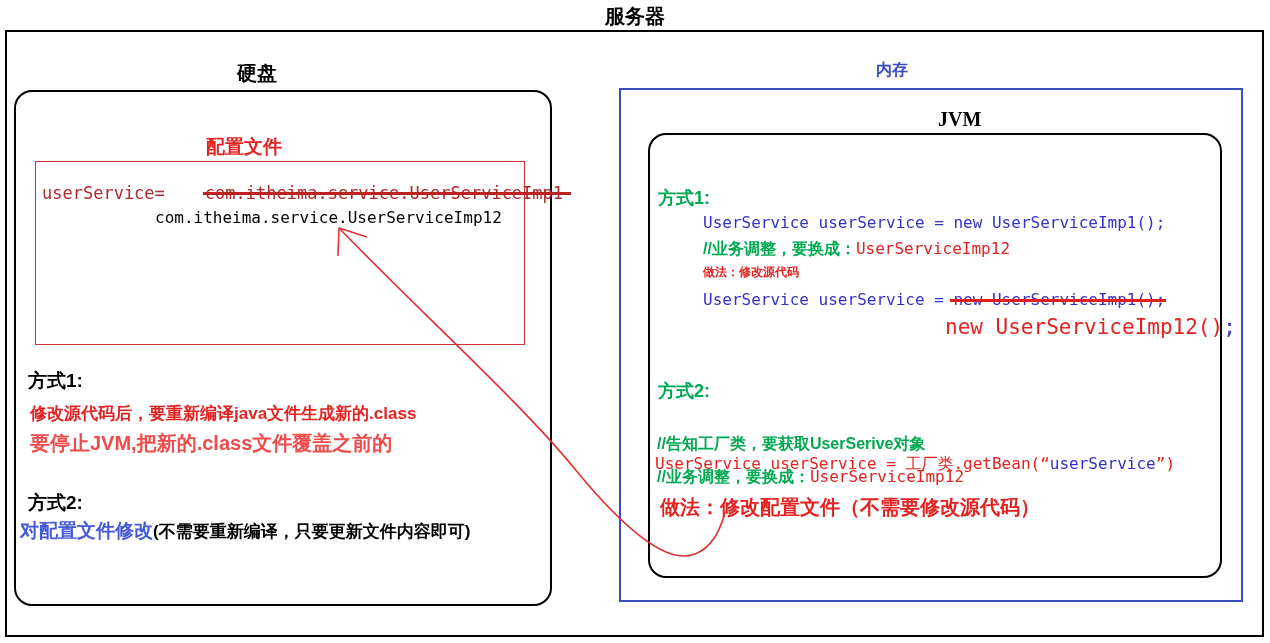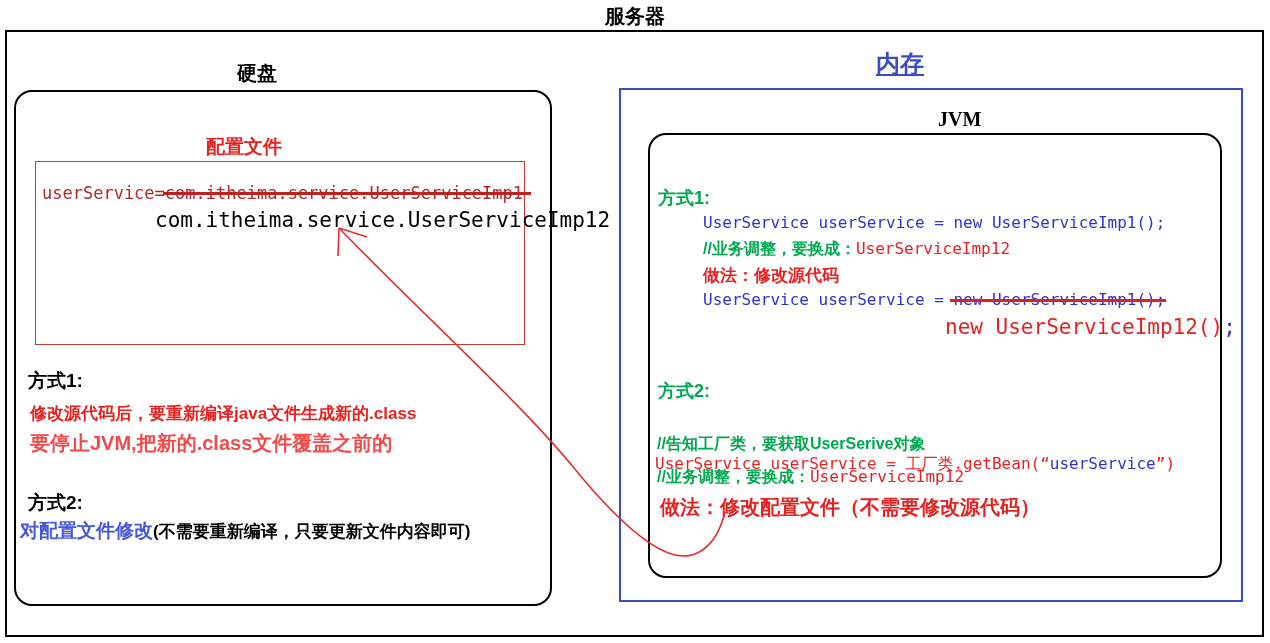--- a/index.html
+++ b/index.html
@@ -11,21 +11,21 @@
   .box{position:absolute;box-sizing:border-box;background:transparent;}
   .rounded{border:2px solid #000;border-radius:18px;}
   .black{color:#000;}
   .red{color:#e32222;}
   .darkred{color:#b22828;}
   .pinkred{color:#ef4b4b;}
   .green{color:#00a84f;}
   .blue{color:#3232c8;}
   .borderblue{color:#3a4cc0;}
   .linkblue{color:#4458d8;}
-  .strike-dark{position:relative;}
+  .strike-dark{position:relative;margin-left:40px;}
   .strike-dark::after{content:"";position:absolute;left:-2px;right:-8px;top:47%;height:2.5px;background:#bb2222;}
   .strike-red{position:relative;}
   .strike-red::after{content:"";position:absolute;left:-3px;right:-10px;top:46%;height:3px;background:#e01f1f;}
   svg{position:absolute;left:0;top:0;pointer-events:none;}
 </style>
 </head>
 <body>
 
 <div id="stage">
 
@@ -38,52 +38,52 @@
   <div class="box rounded" style="left:14px;top:90px;width:538px;height:516px;"></div>
 
   <div class="abs cjk red" style="left:206px;top:134px;font-size:19px;">配置文件</div>
 
   <div class="box" style="left:35px;top:161px;width:490px;height:184px;border:1px solid #cc3333;"></div>
 
   <div class="abs code darkred" style="left:42px;top:183px;font-size:17px;">
     <span>userService=</span><span class="strike-dark">com.itheima.service.UserServiceImp1</span>
   </div>
 
-  <div class="abs code black" style="left:155px;top:208px;font-size:21px;">com.itheima.service.UserServiceImp12</div>
+  <div class="abs code black" style="left:155px;top:208px;font-size:16px;">com.itheima.service.UserServiceImp12</div>
 
   <div class="abs cjk black" style="left:28px;top:368px;font-size:19px;">方式1:</div>
 
   <div class="abs cjk pinkred" style="left:30px;top:430px;font-size:20px;">要停止JVM,把新的.class文件覆盖之前的</div>
 
   <div class="abs cjk red" style="left:30px;top:402px;font-size:17px;">修改源代码后，要重新编译java文件生成新的.class</div>
 
   <div class="abs cjk black" style="left:28px;top:490px;font-size:19px;">方式2:</div>
 
   <div class="abs" style="left:20px;top:518px;">
     <span class="cjk linkblue" style="font-size:19px;">对配置文件修改</span><span class="cjk black" style="font-size:17px;">(不需要重新编译，只要更新文件内容即可)</span>
   </div>
 
 
-  <div class="abs cjk borderblue" style="left:876px;top:48px;font-size:24px;text-decoration:underline;">内存</div>
+  <div class="abs cjk borderblue" style="left:876px;top:60px;font-size:16px;">内存</div>
 
   <div class="box" style="left:619px;top:88px;width:624px;height:514px;border:2px solid #3a4cc0;"></div>
 
   <div class="abs black" style="left:938px;top:108px;font-size:20px;font-weight:bold;font-family:'Liberation Serif',serif;">JVM</div>
 
   <div class="box rounded" style="left:648px;top:133px;width:574px;height:445px;"></div>
 
   <div class="abs cjk green" style="left:658px;top:186px;font-size:18px;">方式1:</div>
 
   <div class="abs code blue" style="left:703px;top:213px;font-size:16px;">UserService userService = new UserServiceImp1();</div>
 
   <div class="abs" style="left:703px;top:239px;font-size:16px;">
     <span class="cjk green">//业务调整，要换成：</span><span class="code red">UserServiceImp12</span>
   </div>
 
-  <div class="abs cjk red" style="left:703px;top:264px;font-size:17px;">做法：修改源代码</div>
+  <div class="abs cjk red" style="left:703px;top:264px;font-size:12px;">做法：修改源代码</div>
 
   <div class="abs code blue" style="left:703px;top:290px;font-size:16px;">
     <span>UserService userService = </span><span class="strike-red">new UserServiceImp1()</span><span>;</span>
   </div>
 
   <div class="abs code" style="left:945px;top:315px;font-size:21px;">
     <span class="red">new UserServiceImp12()</span><span class="blue">;</span>
   </div>
 
   <div class="abs cjk green" style="left:658px;top:379px;font-size:18px;">方式2:</div>

